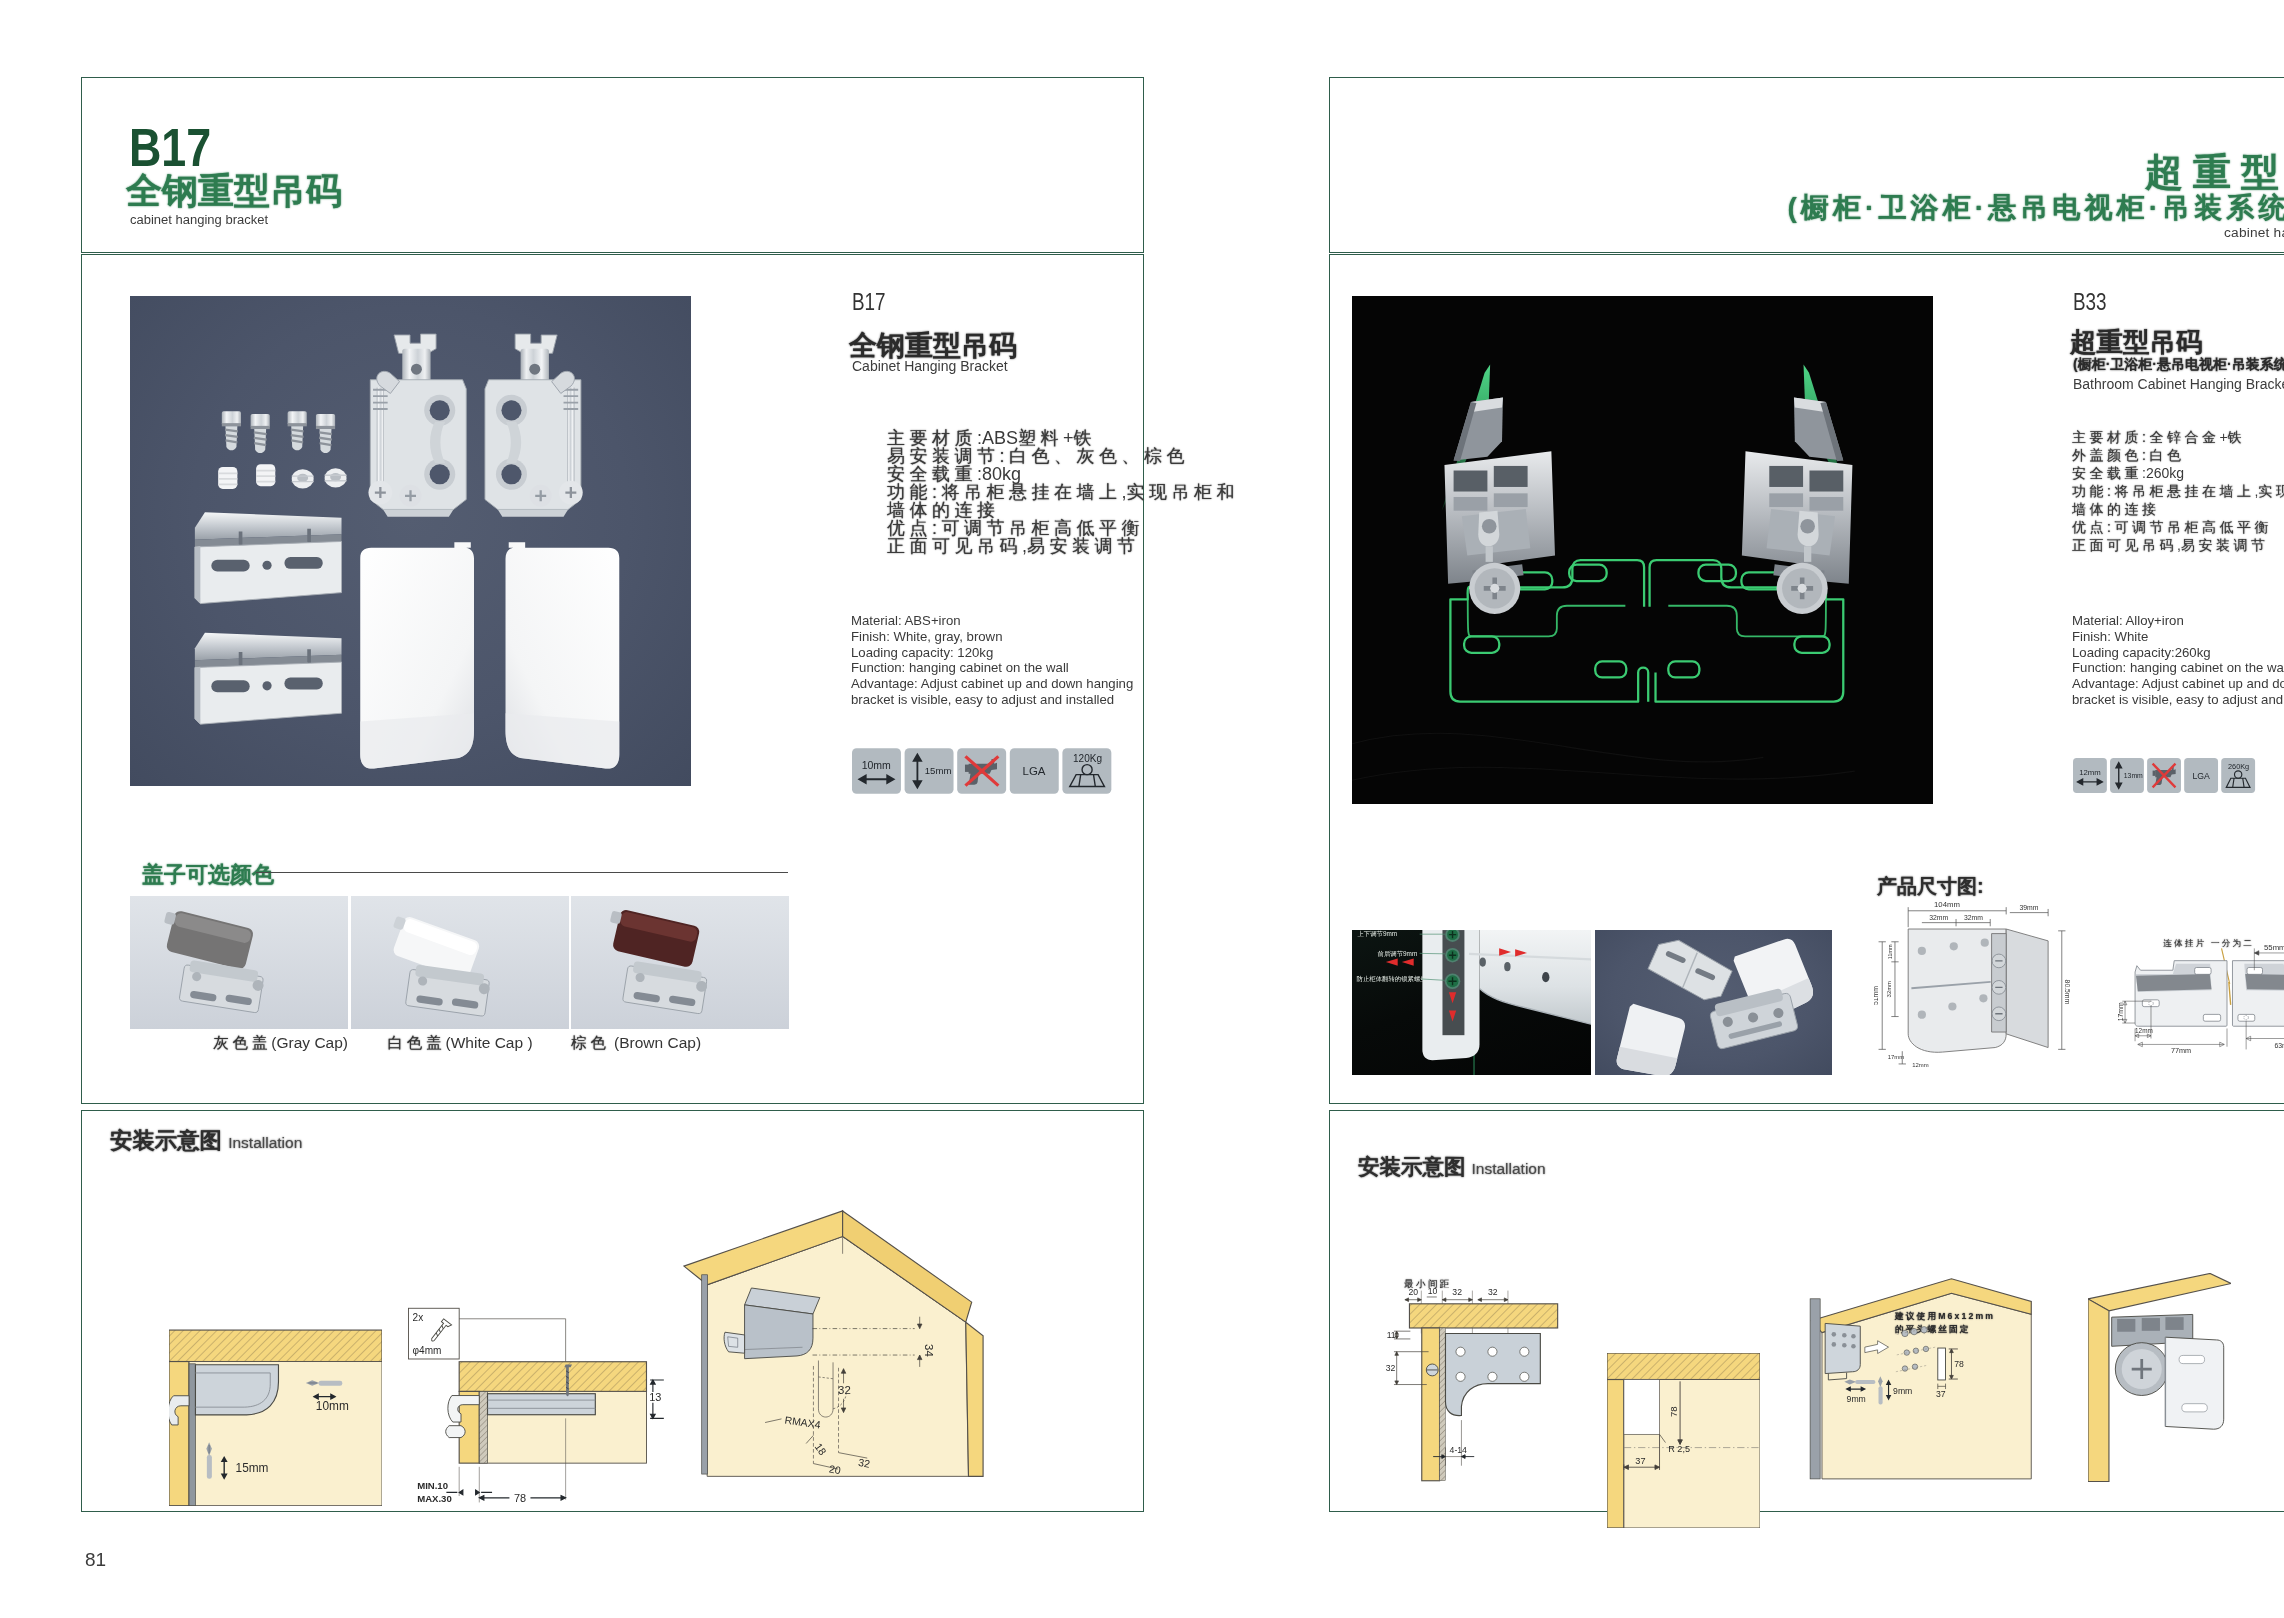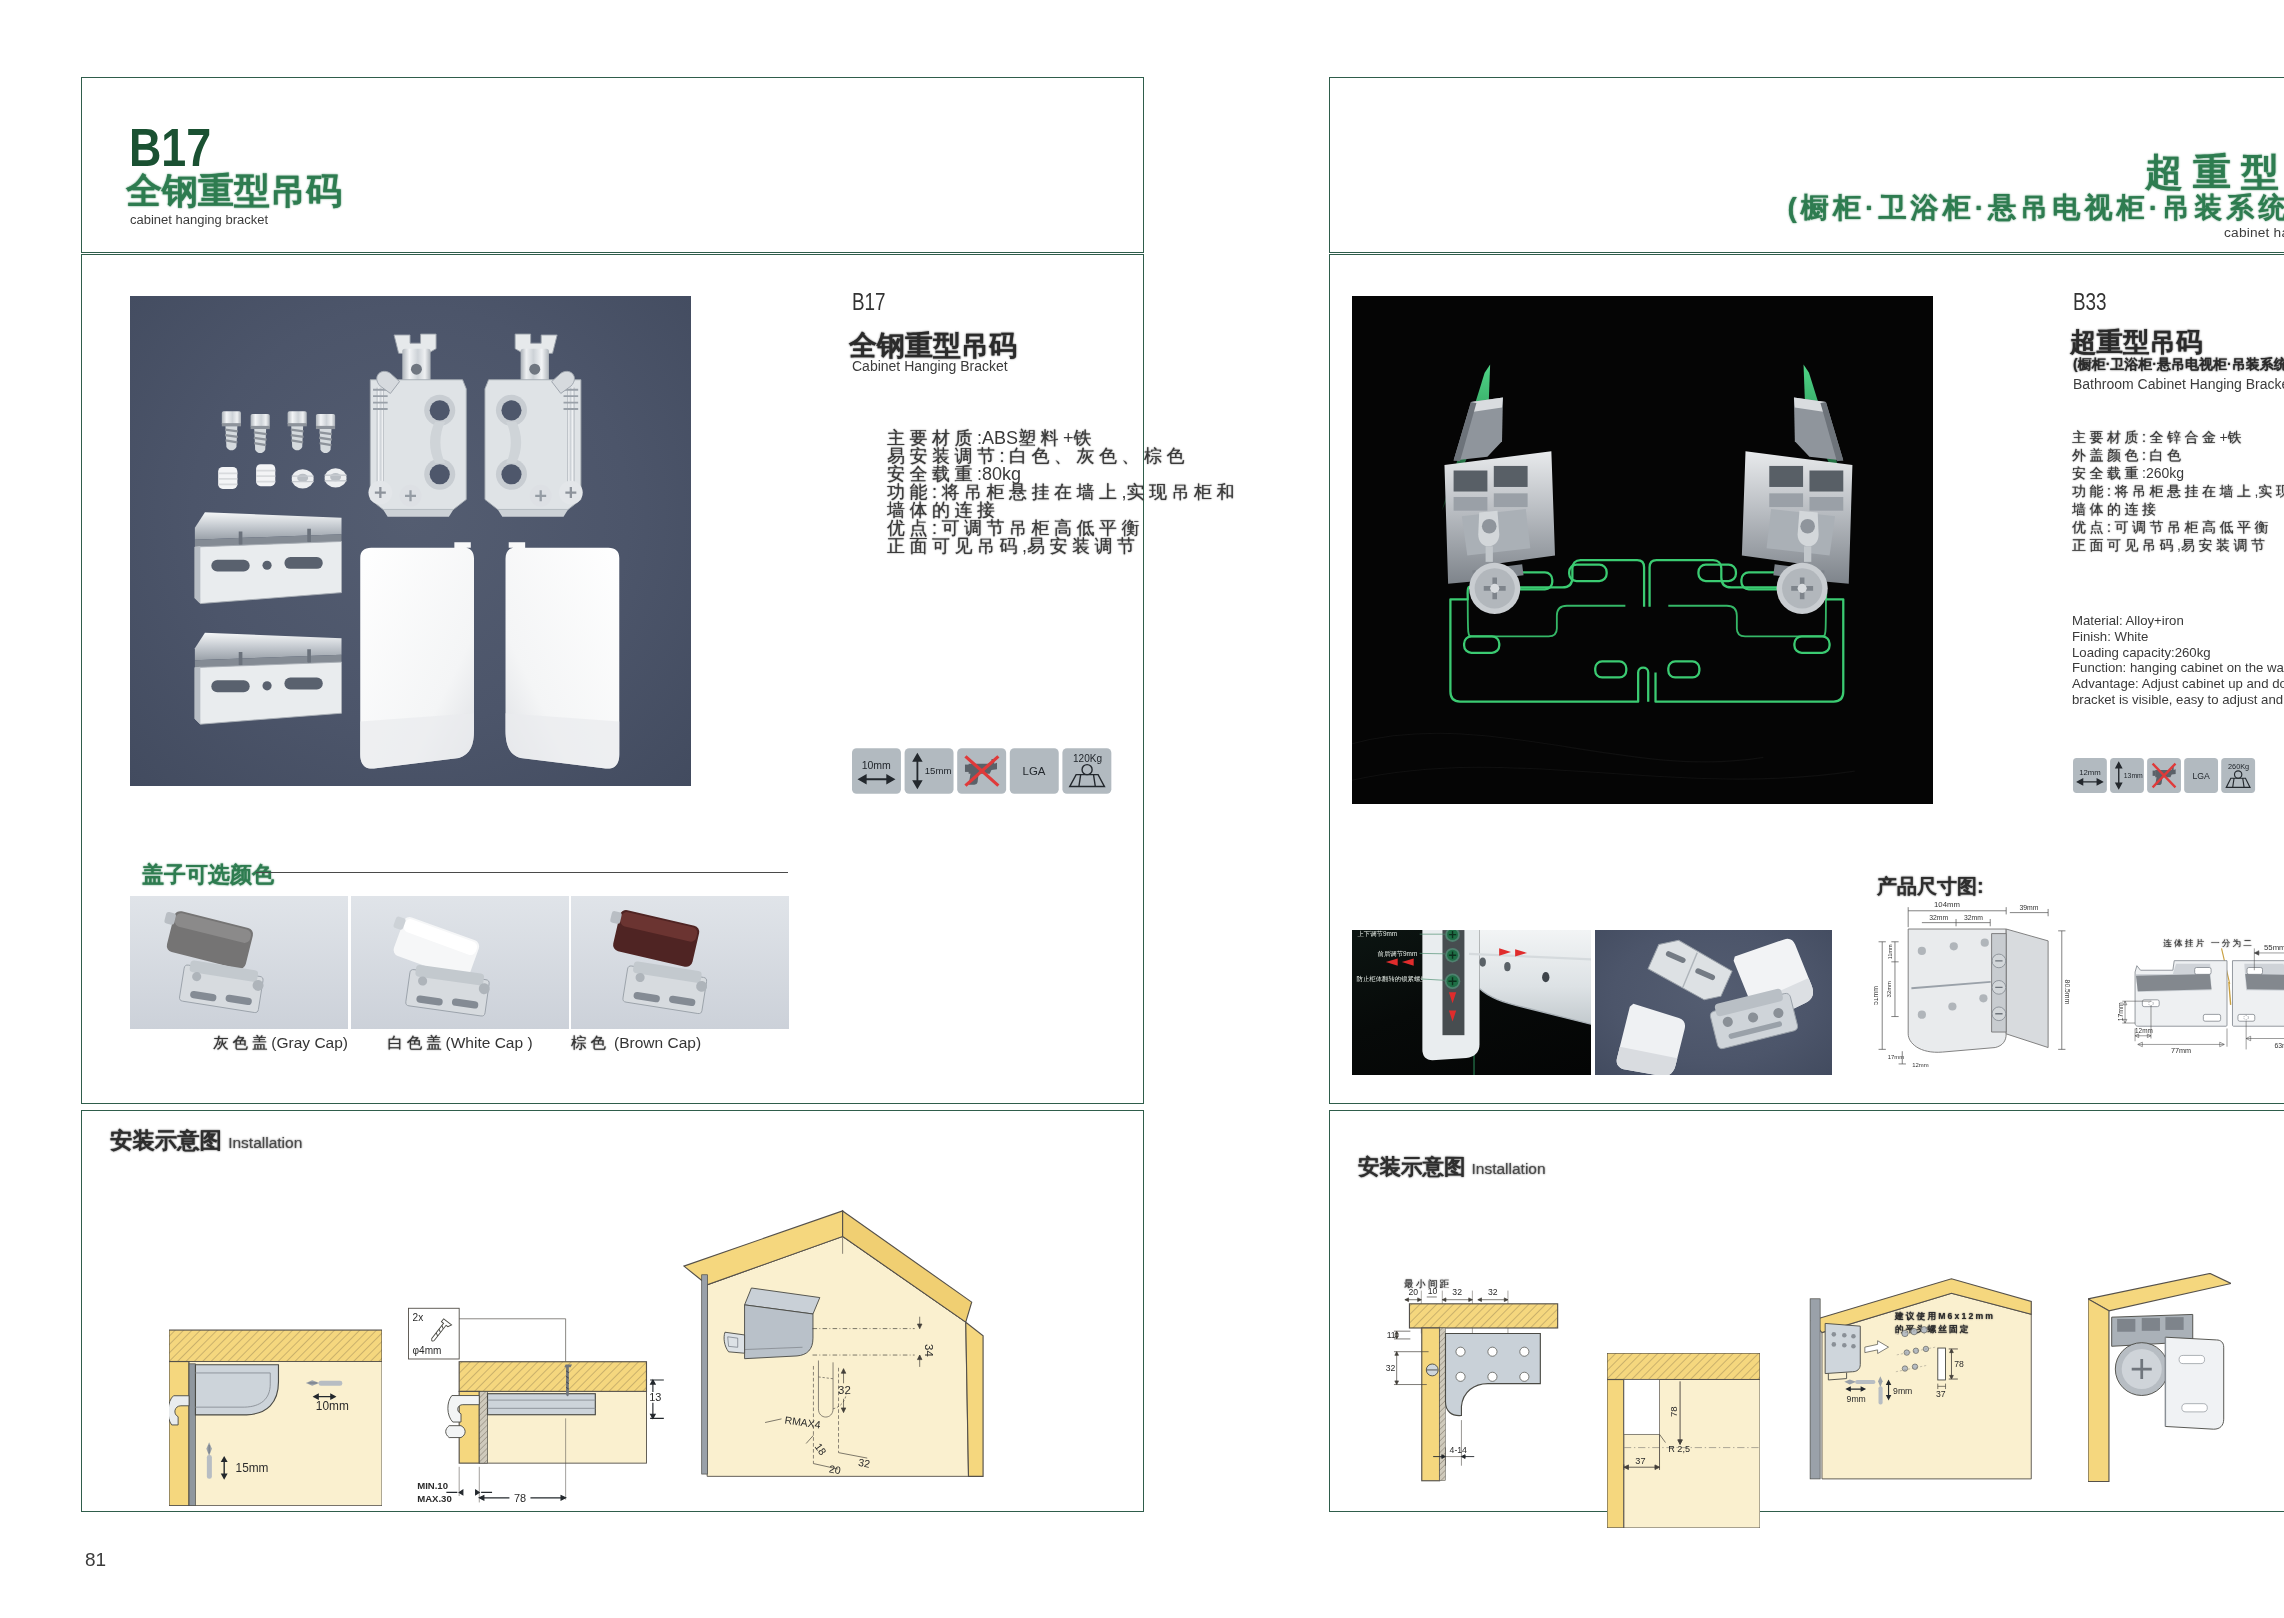--- a/index.html
+++ b/index.html
@@ -151,20 +151,28 @@
 <div class="abs" style="left:851px;top:429px;font-size:18px;line-height:18px;color:#3a3a3a;margin-left:36px;">
 <span class="c">主要材质</span>:ABS<span class="c">塑料</span>+<span class="c">铁</span><br>
 <span class="c">易安装调节:白色、灰色、棕色</span><br>
 <span class="c">安全载重</span>:80kg<br>
 <span class="c">功能:将吊柜悬挂在墙上</span>,<span class="c">实现吊柜和</span><br>
 <span class="c">墙体的连接</span><br>
 <span class="c">优点:可调节吊柜高低平衡</span><br>
 <span class="c">正面可见吊码</span>,<span class="c">易安装调节</span>
 </div>
 
+<div class="abs" style="left:851px;top:613px;font-size:13.2px;line-height:15.8px;color:#3a3a3a;">
+Material: ABS+iron<br>
+Finish: White, gray, brown<br>
+Loading capacity: 120kg<br>
+Function: hanging cabinet on the wall<br>
+Advantage: Adjust cabinet up and down hanging<br>
+bracket is visible, easy to adjust and installed
+</div>
 
 <div class="abs" style="left:852px;top:748px;">
 <svg width="263" height="46" viewBox="0 0 575 100">
 <defs>
 <g id="drill">
  <path d="M 8 22 L 58 22 L 58 12 L 64 12 L 64 22 L 70 20 L 70 34 L 58 36 L 54 44 L 30 44 L 28 58 C 28 66 24 68 18 68 L 8 68 L 12 44 L 8 44 Z" fill="#5b6168"></path>
  <rect x="0" y="24" width="9" height="16" fill="#5b6168"></rect>
 </g>
 </defs>
 

